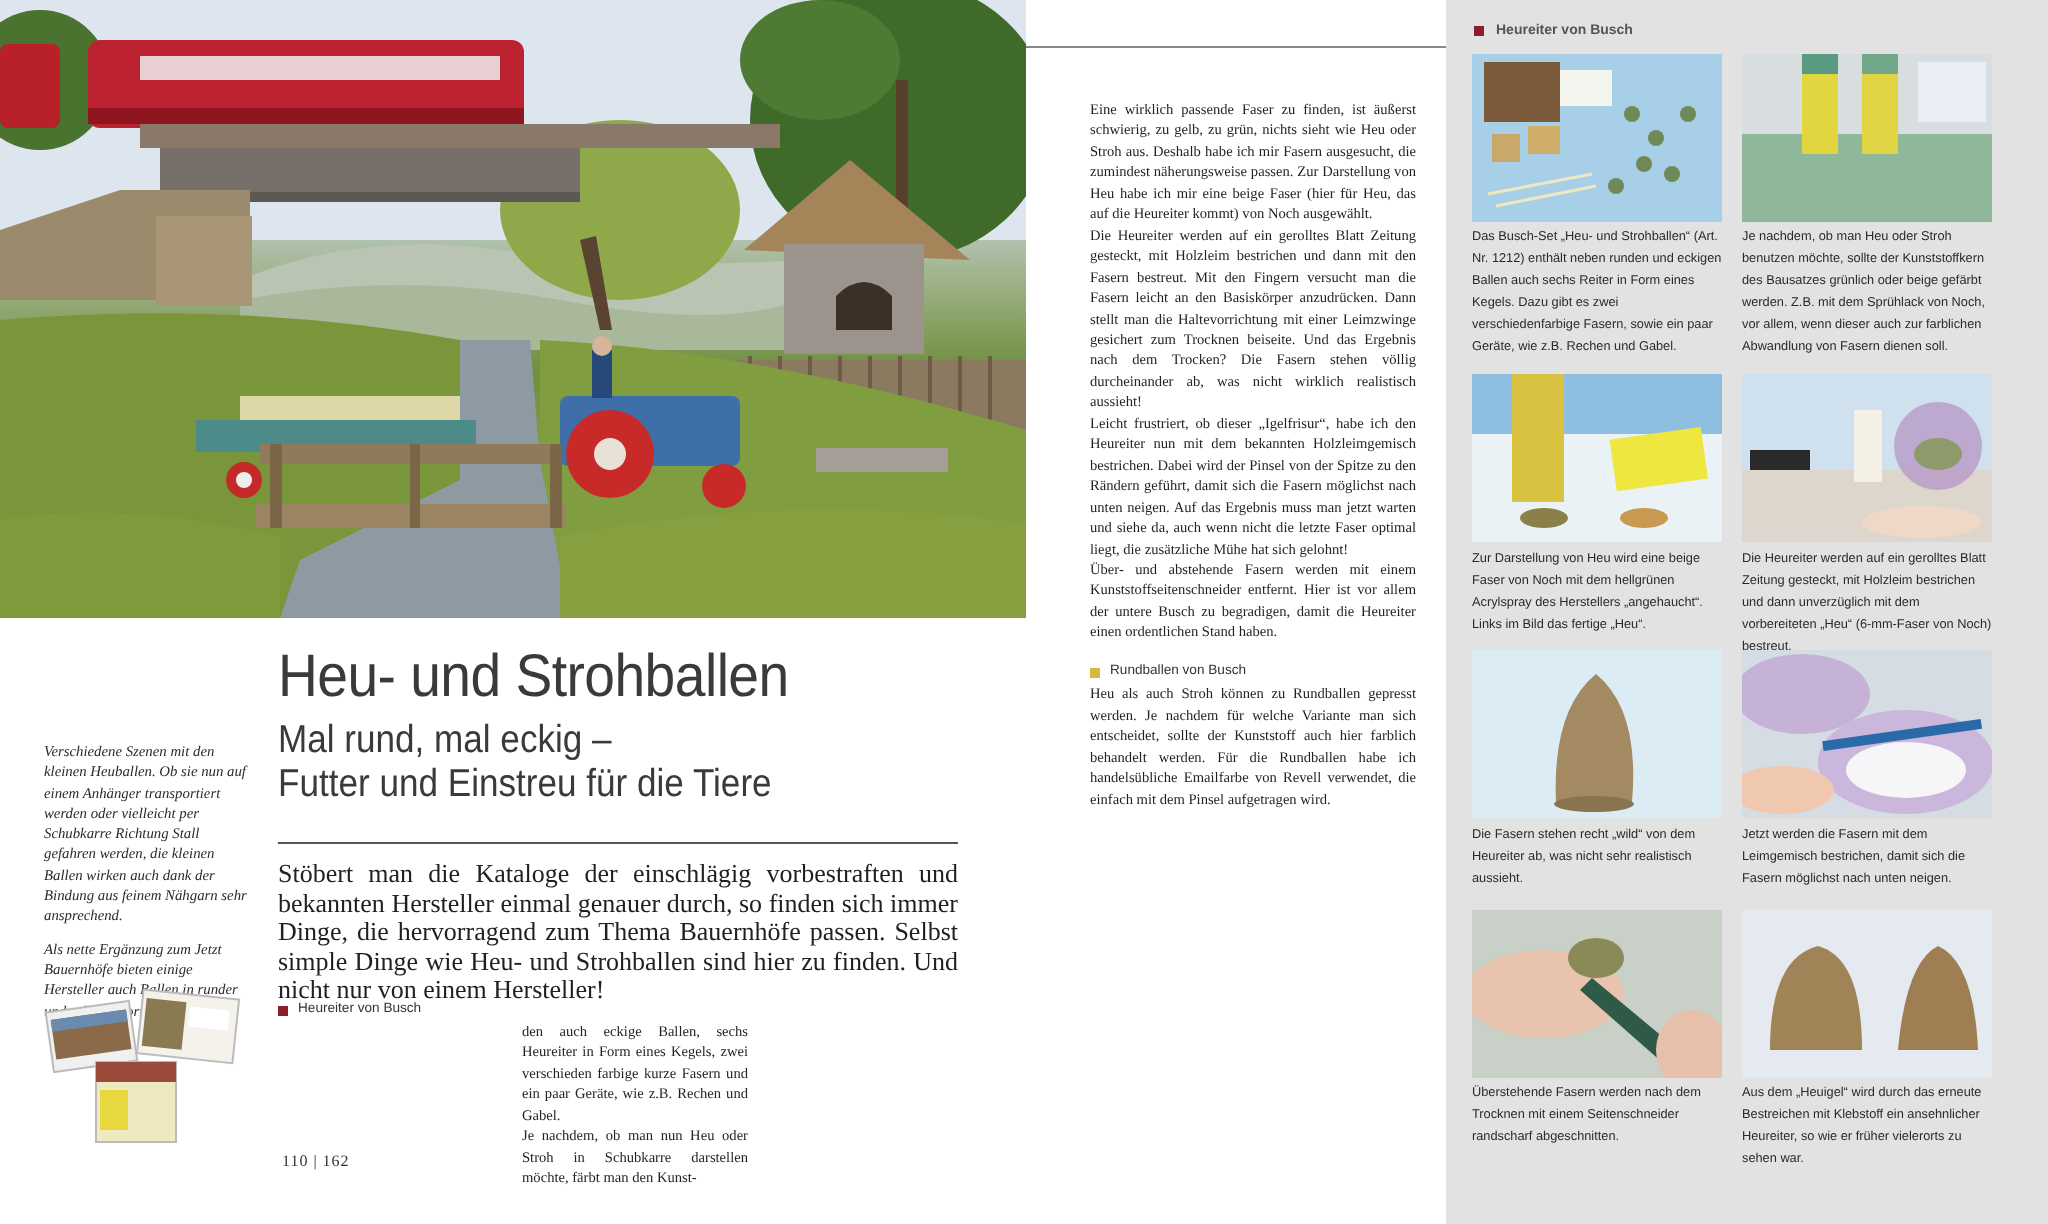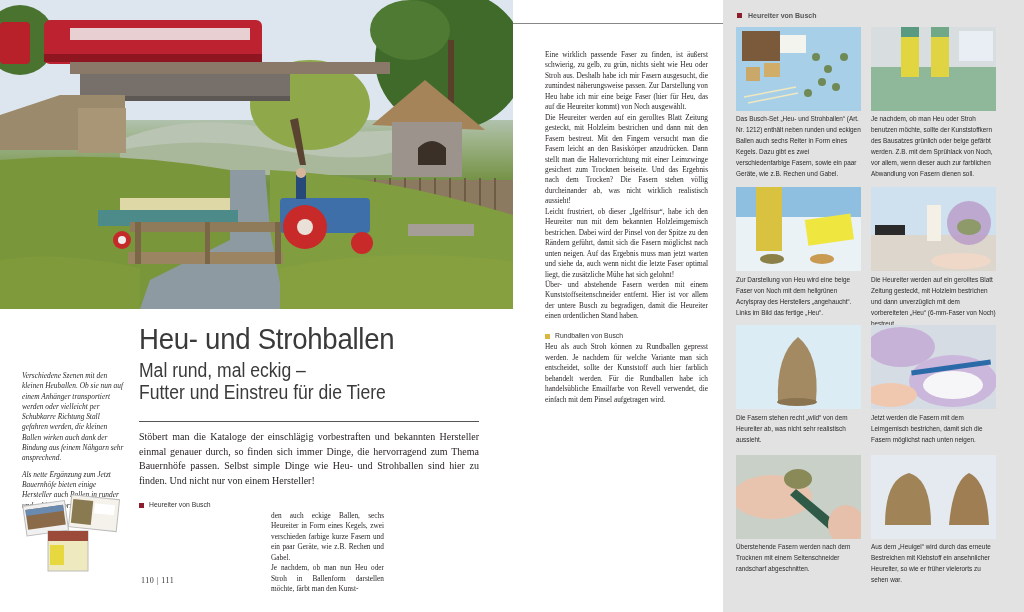--- a/index.html
+++ b/index.html
@@ -19,27 +19,27 @@
   .side-caption p { margin-bottom: 6px; }
   .catalog-img { position: absolute; left: 22px; top: 493px; width: 100px; height: 82px; }
 
   
   .headline { position: absolute; left: 139px; top: 322px; width: 340px; }
   .title { font-family: "Liberation Sans", sans-serif; font-size: 30px; font-weight: normal; color: #3a3a3a; letter-spacing: -0.3px; line-height: 34px; transform: scaleX(0.92); transform-origin: left; white-space: nowrap; }
   .subtitle { font-family: "Liberation Sans", sans-serif; font-size: 19.5px; color: #3a3a3a; line-height: 22px; margin-top: 3px; transform: scaleX(0.9); transform-origin: left; white-space: nowrap; }
   .rule { position: absolute; left: 139px; top: 421px; width: 340px; height: 1px; background: #555; }
   .rule-top { position: absolute; left: 513px; top: 23px; width: 210px; height: 1px; background: #888; }
 
-  .lead { position: absolute; left: 139px; top: 430px; width: 340px; font-size: 10px; line-height: 14.6px; text-align: justify; color: #231f20; }
+  .lead { position: absolute; left: 139px; top: 430px; width: 340px; font-size: 13px; line-height: 14.6px; text-align: justify; color: #231f20; }
 
   
   .col { position: absolute; font-size: 7.3px; line-height: 10.45px; text-align: justify; color: #231f20; }
   .col p { text-indent: 0; }
   .col-a { left: 139px; top: 500px; width: 113px; }
-  .col-b { left: 261px; top: 500px; width: 113px; margin-left: 10px; }
+  .col-b { left: 261px; top: 500px; width: 113px; }
   .col-c { left: 545px; top: 50px; width: 163px; }
 
   .section-head { font-family: "Liberation Sans", sans-serif; font-size: 6.8px; color: #333; display: flex; align-items: center; gap: 5px; margin-bottom: 1px; }
   .section-head .sq { width: 5px; height: 5px; display: inline-block; flex: none; }
   .sq-red { background: #8c1d2b; }
   .sq-yellow { background: #d8b840; }
 
   .folio { position: absolute; left: 141px; top: 576px; font-size: 8px; color: #333; letter-spacing: 0.5px; }
 
   
@@ -168,24 +168,24 @@
 
   <div class="col col-a">
     <div class="section-head">
       <span class="sq sq-red"></span>
       <span>Heureiter von Busch</span>
     </div>
   </div>
 
   <div class="col col-b">
     <p style="margin-top:11px">den auch eckige Ballen, sechs Heureiter in Form eines Kegels, zwei verschieden farbige kurze Fasern und ein paar Geräte, wie z.B. Rechen und Gabel.</p>
-    <p>Je nachdem, ob man nun Heu oder Stroh in Ballenform darstellen möchte, färbt man den Kunst-</p>
-  </div>
-
-  <div class="folio">110 | 111</div>
+    <p>Je nachdem, ob man nun Heu oder Stroh in Schubkarre darstellen möchte, färbt man den Kunst-</p>
+  </div>
+
+  <div class="folio">110 | 162</div>
 
   <div class="col col-c">
     <p>Eine wirklich passende Faser zu finden, ist äußerst schwierig, zu gelb, zu grün, nichts sieht wie Heu oder Stroh aus. Deshalb habe ich mir Fasern ausgesucht, die zumindest näherungsweise passen. Zur Darstellung von Heu habe ich mir eine beige Faser (hier für Heu, das auf die Heureiter kommt) von Noch ausgewählt.</p>
     <p>Die Heureiter werden auf ein gerolltes Blatt Zeitung gesteckt, mit Holzleim bestrichen und dann mit den Fasern bestreut. Mit den Fingern versucht man die Fasern leicht an den Basiskörper anzudrücken. Dann stellt man die Haltevorrichtung mit einer Leimzwinge gesichert zum Trocknen beiseite. Und das Ergebnis nach dem Trocken? Die Fasern stehen völlig durcheinander ab, was nicht wirklich realistisch aussieht!</p>
     <p>Leicht frustriert, ob dieser „Igelfrisur“, habe ich den Heureiter nun mit dem bekannten Holzleimgemisch bestrichen. Dabei wird der Pinsel von der Spitze zu den Rändern geführt, damit sich die Fasern möglichst nach unten neigen. Auf das Ergebnis muss man jetzt warten und siehe da, auch wenn nicht die letzte Faser optimal liegt, die zusätzliche Mühe hat sich gelohnt!</p>
     <p>Über- und abstehende Fasern werden mit einem Kunststoffseitenschneider entfernt. Hier ist vor allem der untere Busch zu begradigen, damit die Heureiter einen ordentlichen Stand haben.</p>
     <div class="section-head" style="margin-top:9px">
       <span class="sq sq-yellow"></span>
       <span>Rundballen von Busch</span>
     </div>

